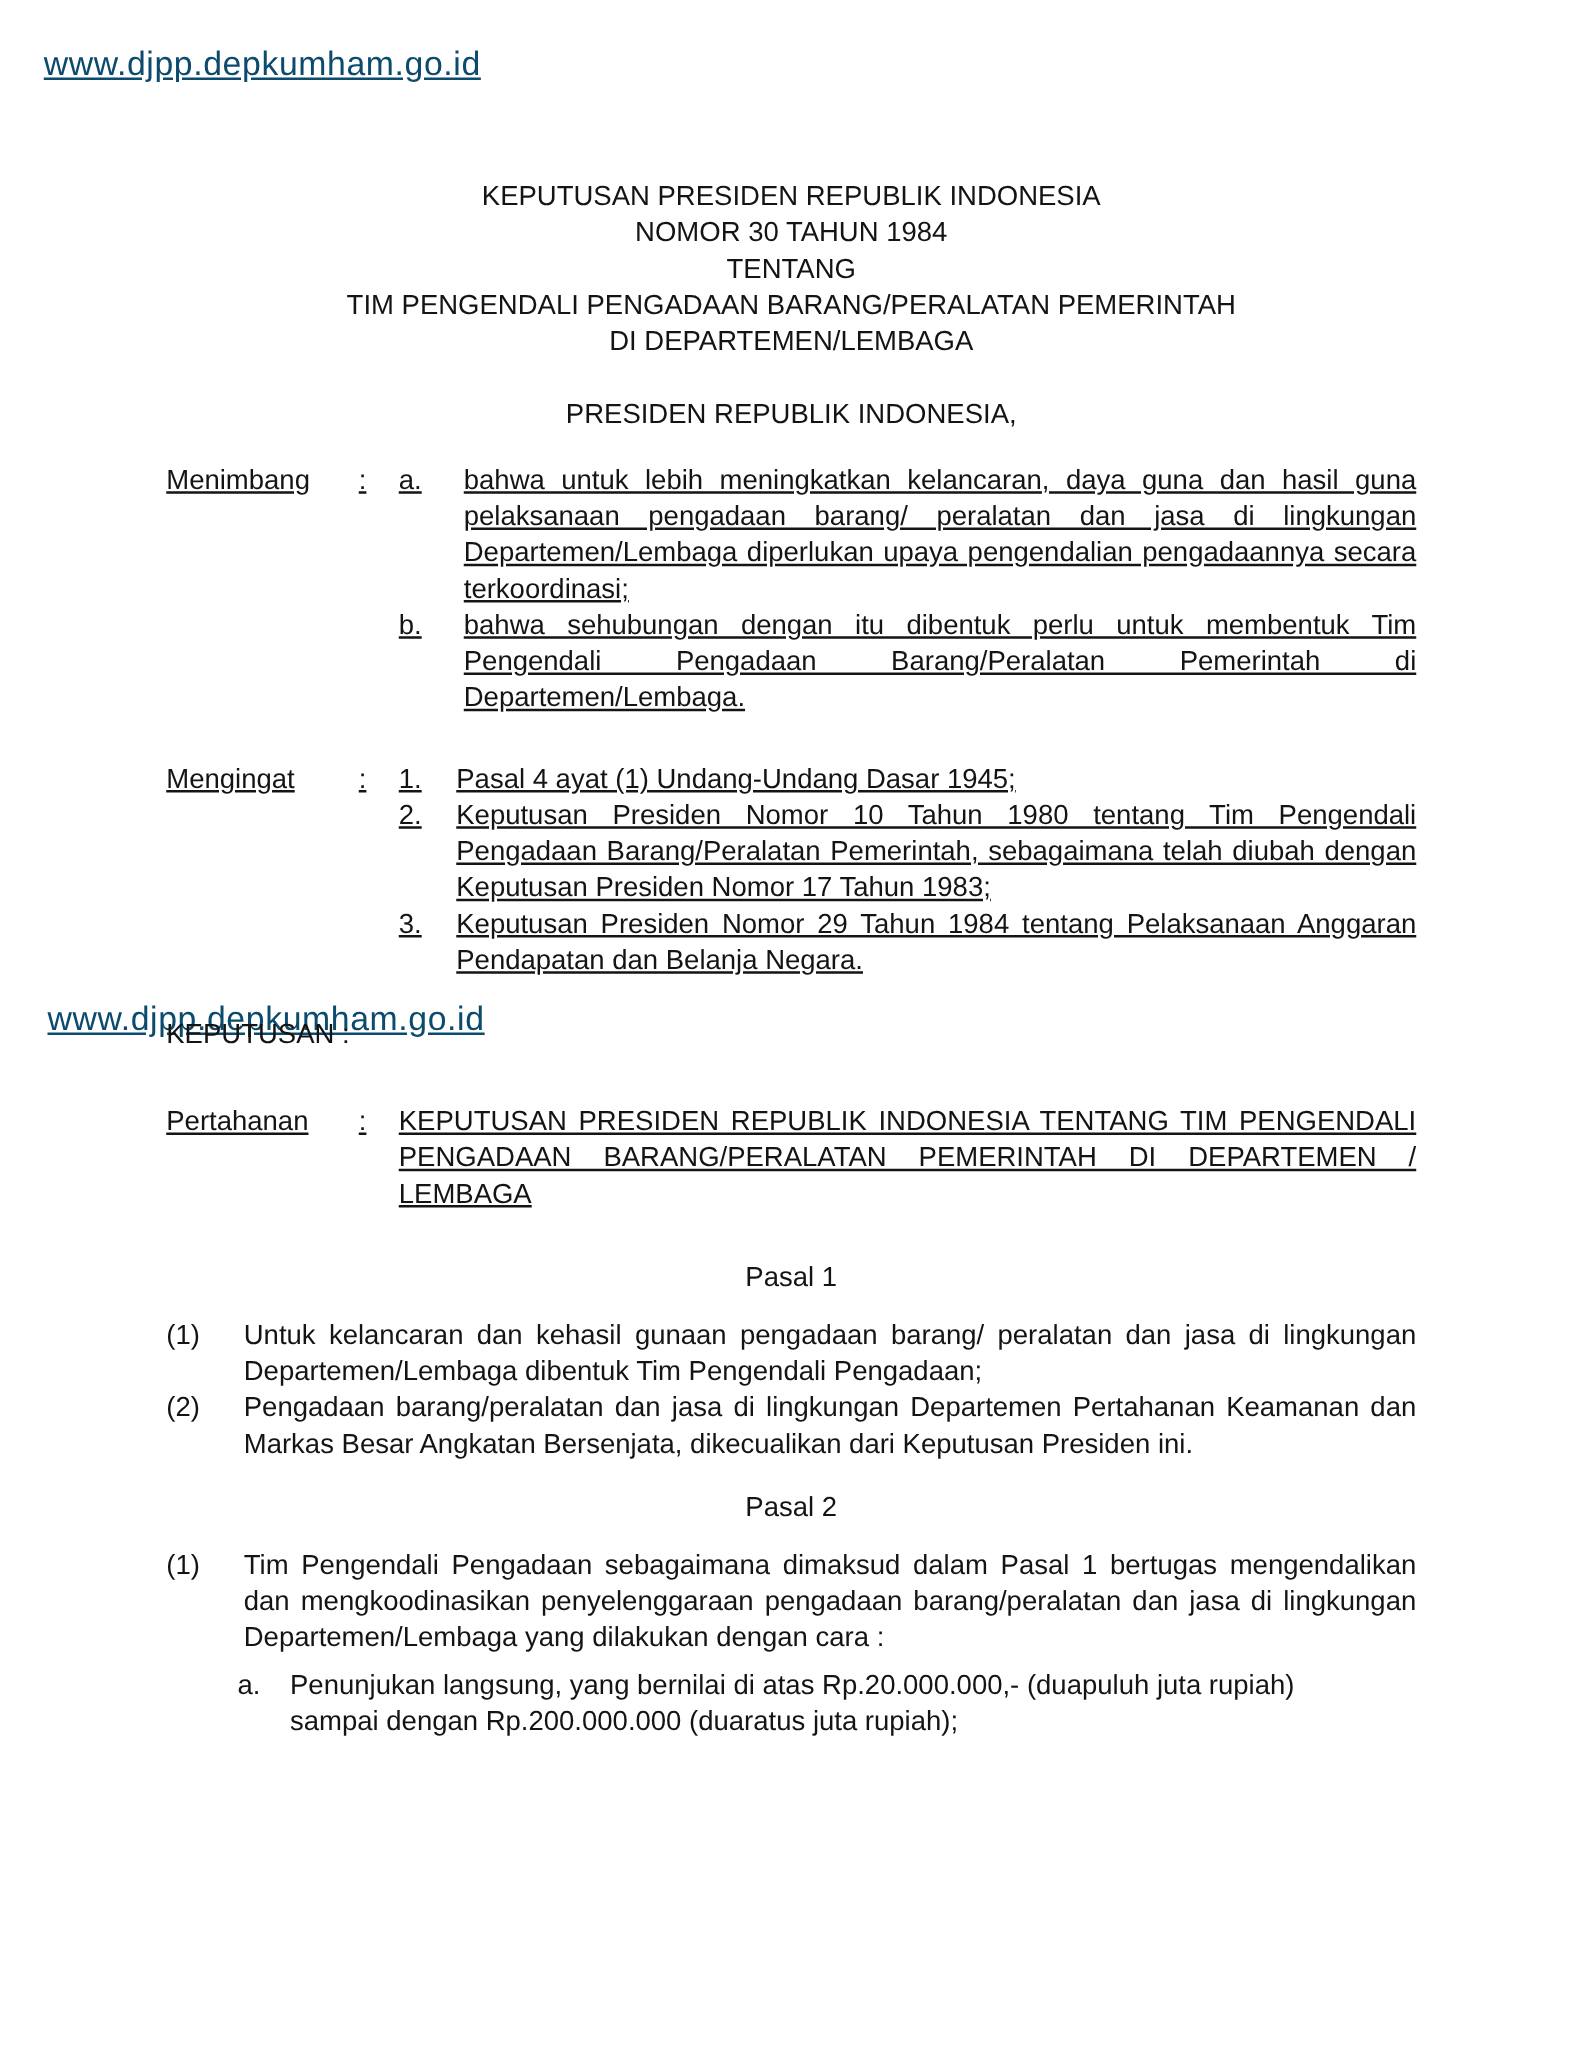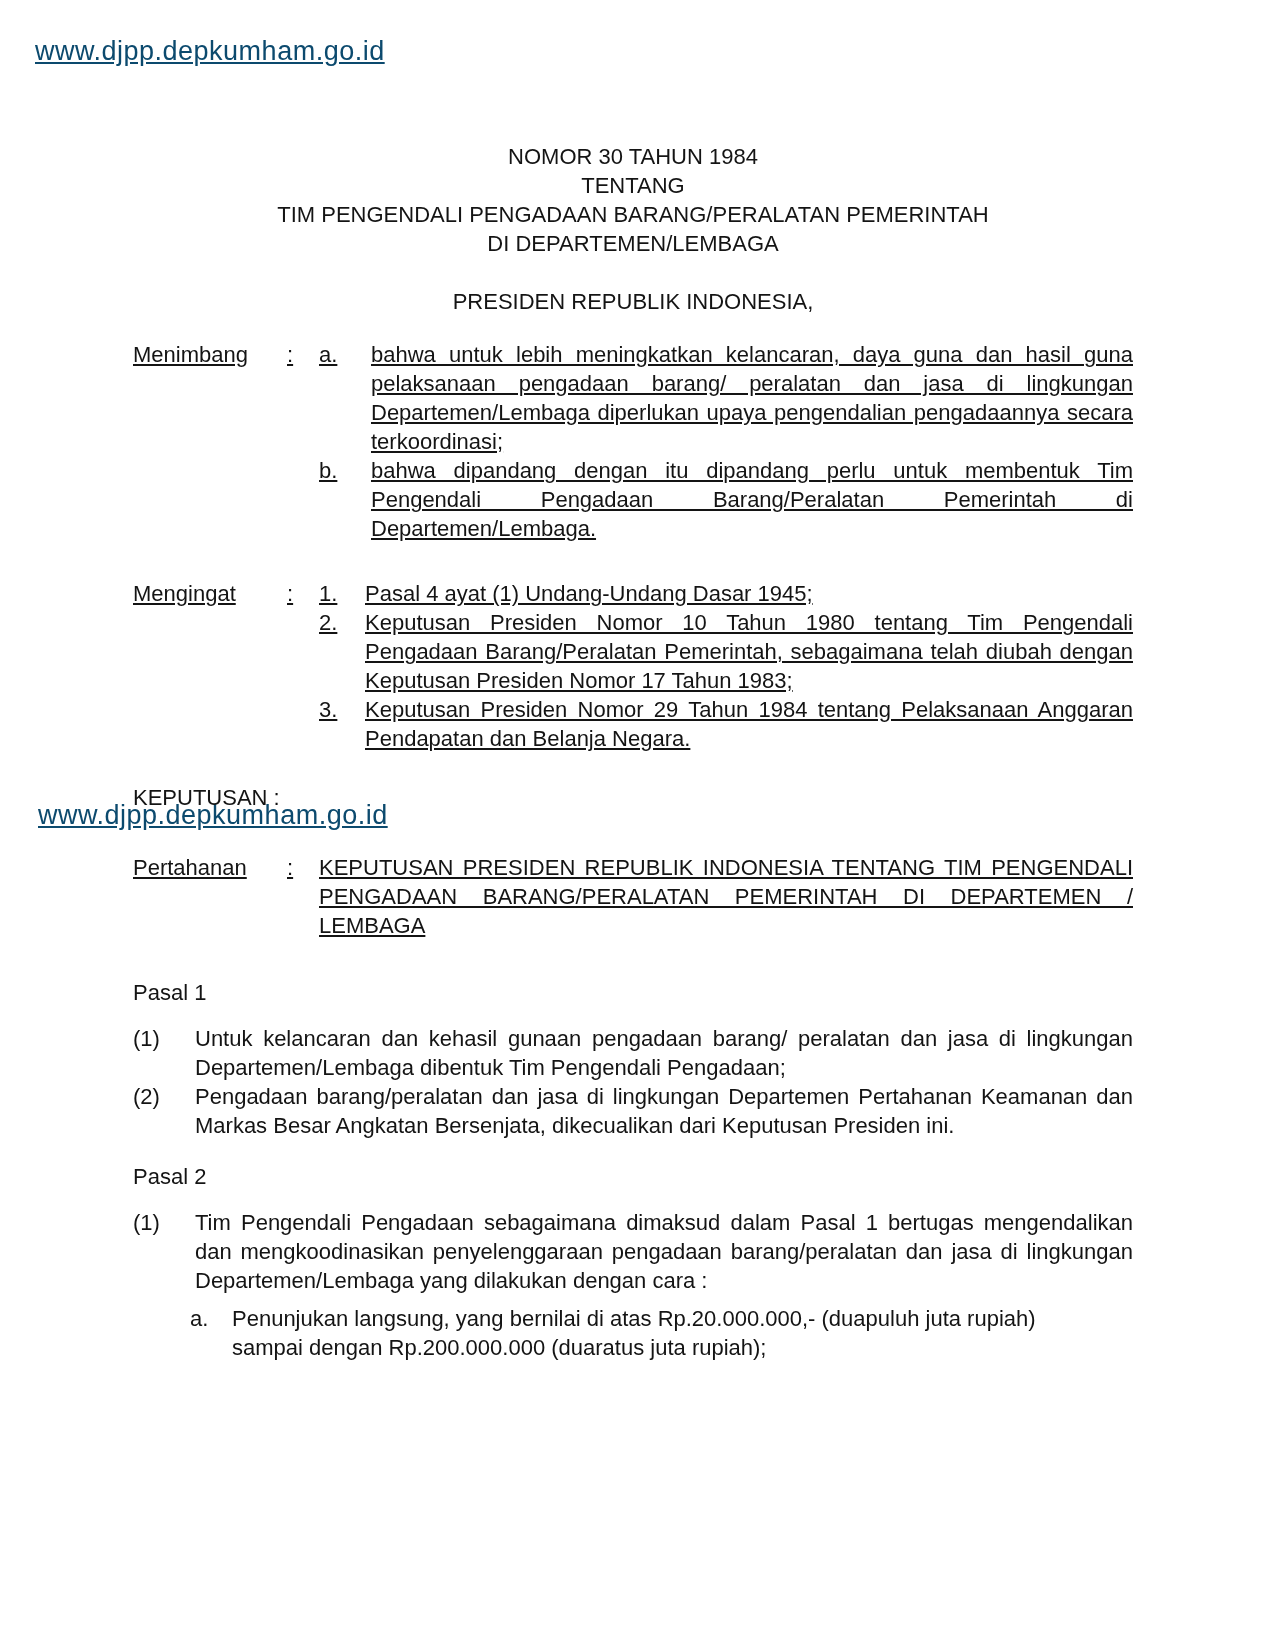--- a/index.html
+++ b/index.html
@@ -41,21 +41,21 @@
 
   .item { display: grid; }
   .item-ab  { grid-template-columns: 52px 1fr; }
   .item-num { grid-template-columns: 46px 1fr; }
   .item .tx { text-align: justify; }
 
   .memutuskan { margin-top: 30px; }
 
   .menetapkan-tx { text-align: justify; }
 
-  .pasal-heading { text-align: left; }
+  .pasal-heading { text-align: center; }
   .ph1 { margin-top: 38px; }
   .ph2 { margin-top: 22px; }
 
   .pasal-items { margin-top: 17px; }
   .pasal-item { display: grid; grid-template-columns: 62px 1fr; }
   .pasal-item .tx { text-align: justify; }
 
   .subitem {
     margin-left: 57px;
     margin-top: 9px;
@@ -66,39 +66,40 @@
 </style>
 </head>
 <body>
 
 <div class="wm wm-top">www.djpp.depkumham.go.id</div>
 <div class="wm wm-mid">www.djpp.depkumham.go.id</div>
 
 <div class="doc">
 
   <div class="title-block">
+    <div>KEPUTUSAN PRESIDEN REPUBLIK INDONESIA</div>
     <div>NOMOR 30 TAHUN 1984</div>
     <div>TENTANG</div>
     <div>TIM PENGENDALI PENGADAAN BARANG/PERALATAN PEMERINTAH</div>
     <div>DI DEPARTEMEN/LEMBAGA</div>
   </div>
 
   <div class="preamble">PRESIDEN REPUBLIK INDONESIA,</div>
 
   <div class="section sec-menimbang">
     <div class="lbl">Menimbang</div>
     <div class="colon">:</div>
     <div class="content">
       <div class="item item-ab">
         <span class="mk">a.</span>
         <span class="tx">bahwa untuk lebih meningkatkan kelancaran, daya guna dan hasil guna pelaksanaan pengadaan barang/ peralatan dan jasa di lingkungan Departemen/Lembaga diperlukan upaya pengendalian pengadaannya secara terkoordinasi;</span>
       </div>
       <div class="item item-ab">
         <span class="mk">b.</span>
-        <span class="tx">bahwa dipandang dengan itu dipandang perlu untuk membentuk Tim Pengendali Pengadaan Barang/Peralatan Pemerintah di Departemen/Lembaga.</span>
+        <span class="tx">bahwa sehubungan dengan itu dibentuk perlu untuk membentuk Tim Pengendali Pengadaan Barang/Peralatan Pemerintah di Departemen/Lembaga.</span>
       </div>
     </div>
   </div>
 
   <div class="section sec-mengingat">
     <div class="lbl">Mengingat</div>
     <div class="colon">:</div>
     <div class="content">
       <div class="item item-num">
         <span class="mk">1.</span>

